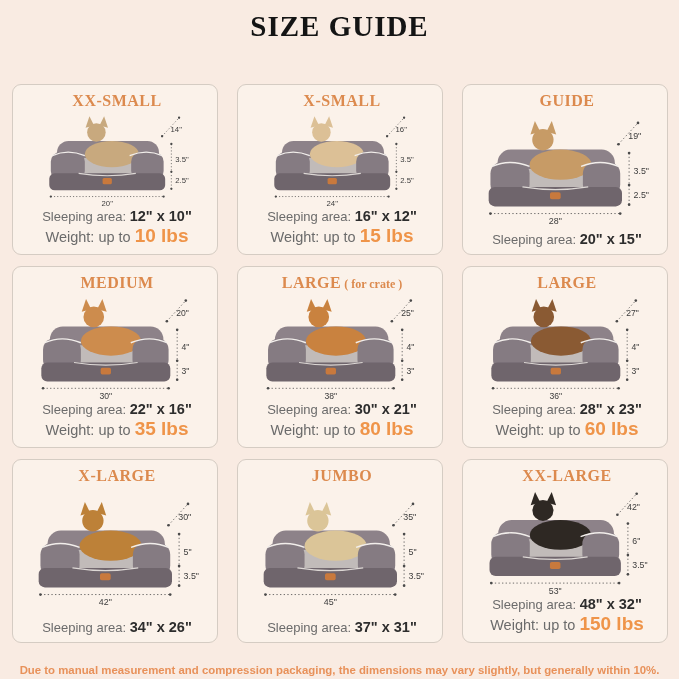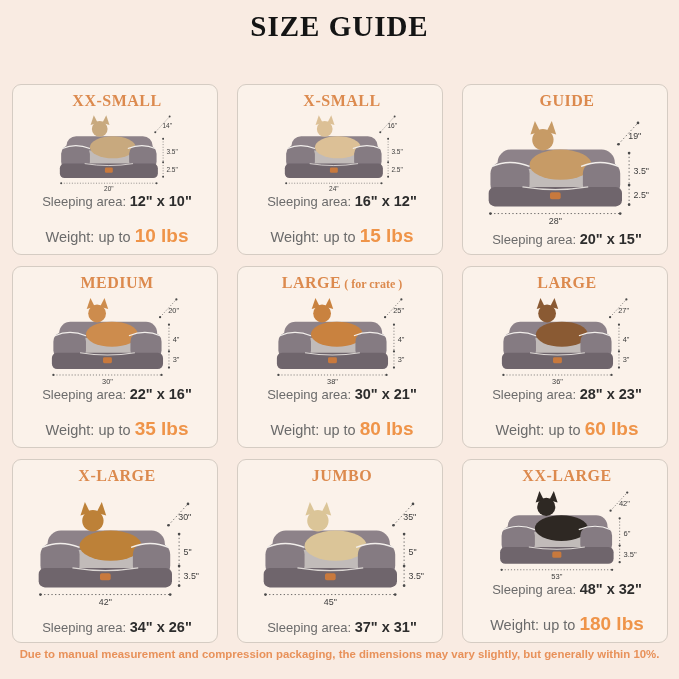--- a/index.html
+++ b/index.html
@@ -49,24 +49,24 @@
     color:#dc8a4e;
     letter-spacing:.5px;
     line-height:1.1;
     white-space:nowrap;
   }
   .card-title .suffix{font-size:12px;letter-spacing:0;}
   .bed-wrap{flex:1;min-height:0;width:100%;display:flex;align-items:center;justify-content:center;}
   svg.bed{height:100%;max-height:112px;width:auto;display:block;}
   .area-line{font-size:13px;color:#6b6b6b;line-height:1.25;white-space:nowrap;}
   .area-line b{color:#2d2d2d;font-size:14.5px;}
-  .weight-line{font-size:14.5px;color:#6b6b6b;line-height:1.2;margin-top:15px;white-space:nowrap;}
+  .weight-line{font-size:14.5px;color:#6b6b6b;line-height:1.2;margin-top:0;white-space:nowrap;}
   .weight-line b{color:#ef9449;font-size:19px;}
   .footer-note{
-    position:absolute;left:0;right:0;top:648px;
+    position:absolute;left:0;right:0;top:664px;
     text-align:center;
     color:#e8915a;
     font-weight:bold;
     font-size:11.4px;
   }
   
   .bolster{fill:#8d8289;}
   .cushion{fill:#c1bbb9;}
   .arm{fill:#857b82;}
   .base{fill:#6f656c;}
@@ -449,17 +449,17 @@
           <circle cx="170" cy="102" r="1.5"></circle>
           <text x="175" y="95">3.5"</text>
           <line x1="14" y1="112" x2="160" y2="112" class="dash"></line>
           <circle cx="14" cy="112" r="1.5"></circle>
           <circle cx="160" cy="112" r="1.5"></circle>
           <text x="87" y="124" text-anchor="middle">53"</text>
         </g>
       </svg>
     </div>
     <div class="area-line"><span>Sleeping area:</span> <b>48" x 32"</b></div>
-    <div class="weight-line"><span>Weight: up to</span> <b>180 lbs</b></div>
+    <div class="weight-line"><span>Weight: up to</span> <b>150 lbs</b></div>
   </div>
 </div>
   <div class="footer-note">Due to manual measurement and compression packaging, the dimensions may vary slightly, but generally within 10%.</div>
 </div>
 
 </body></html>

